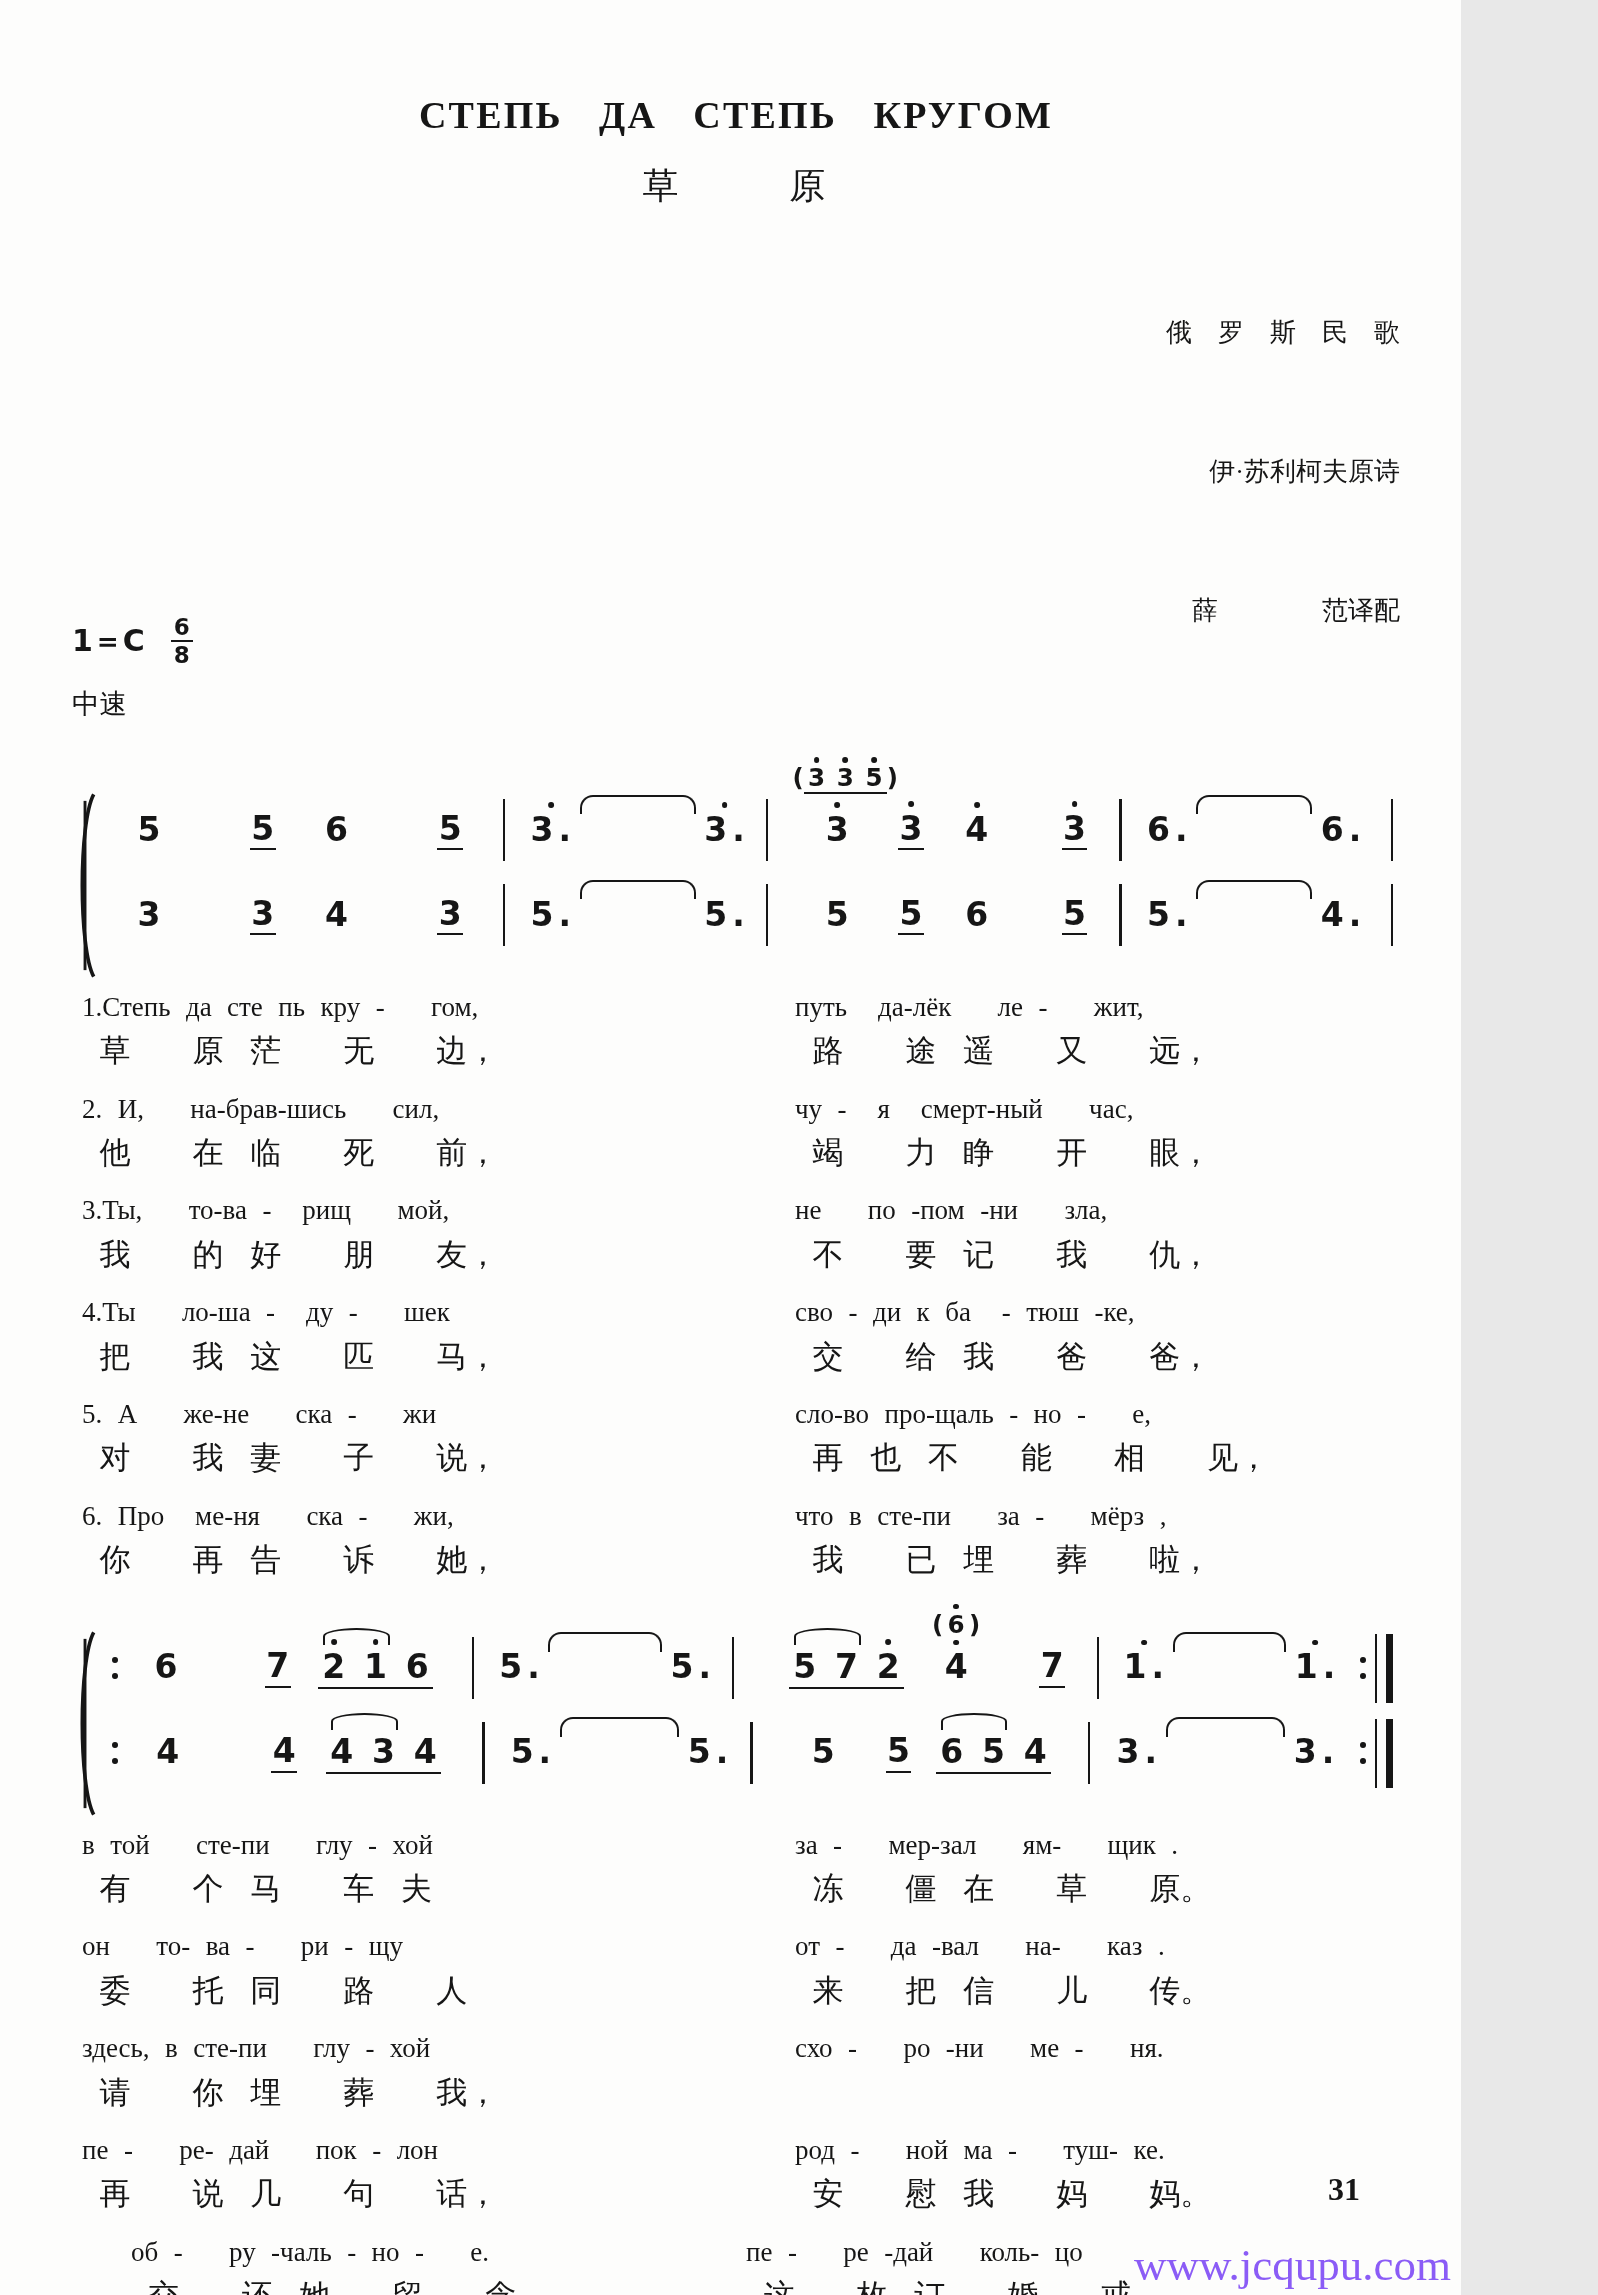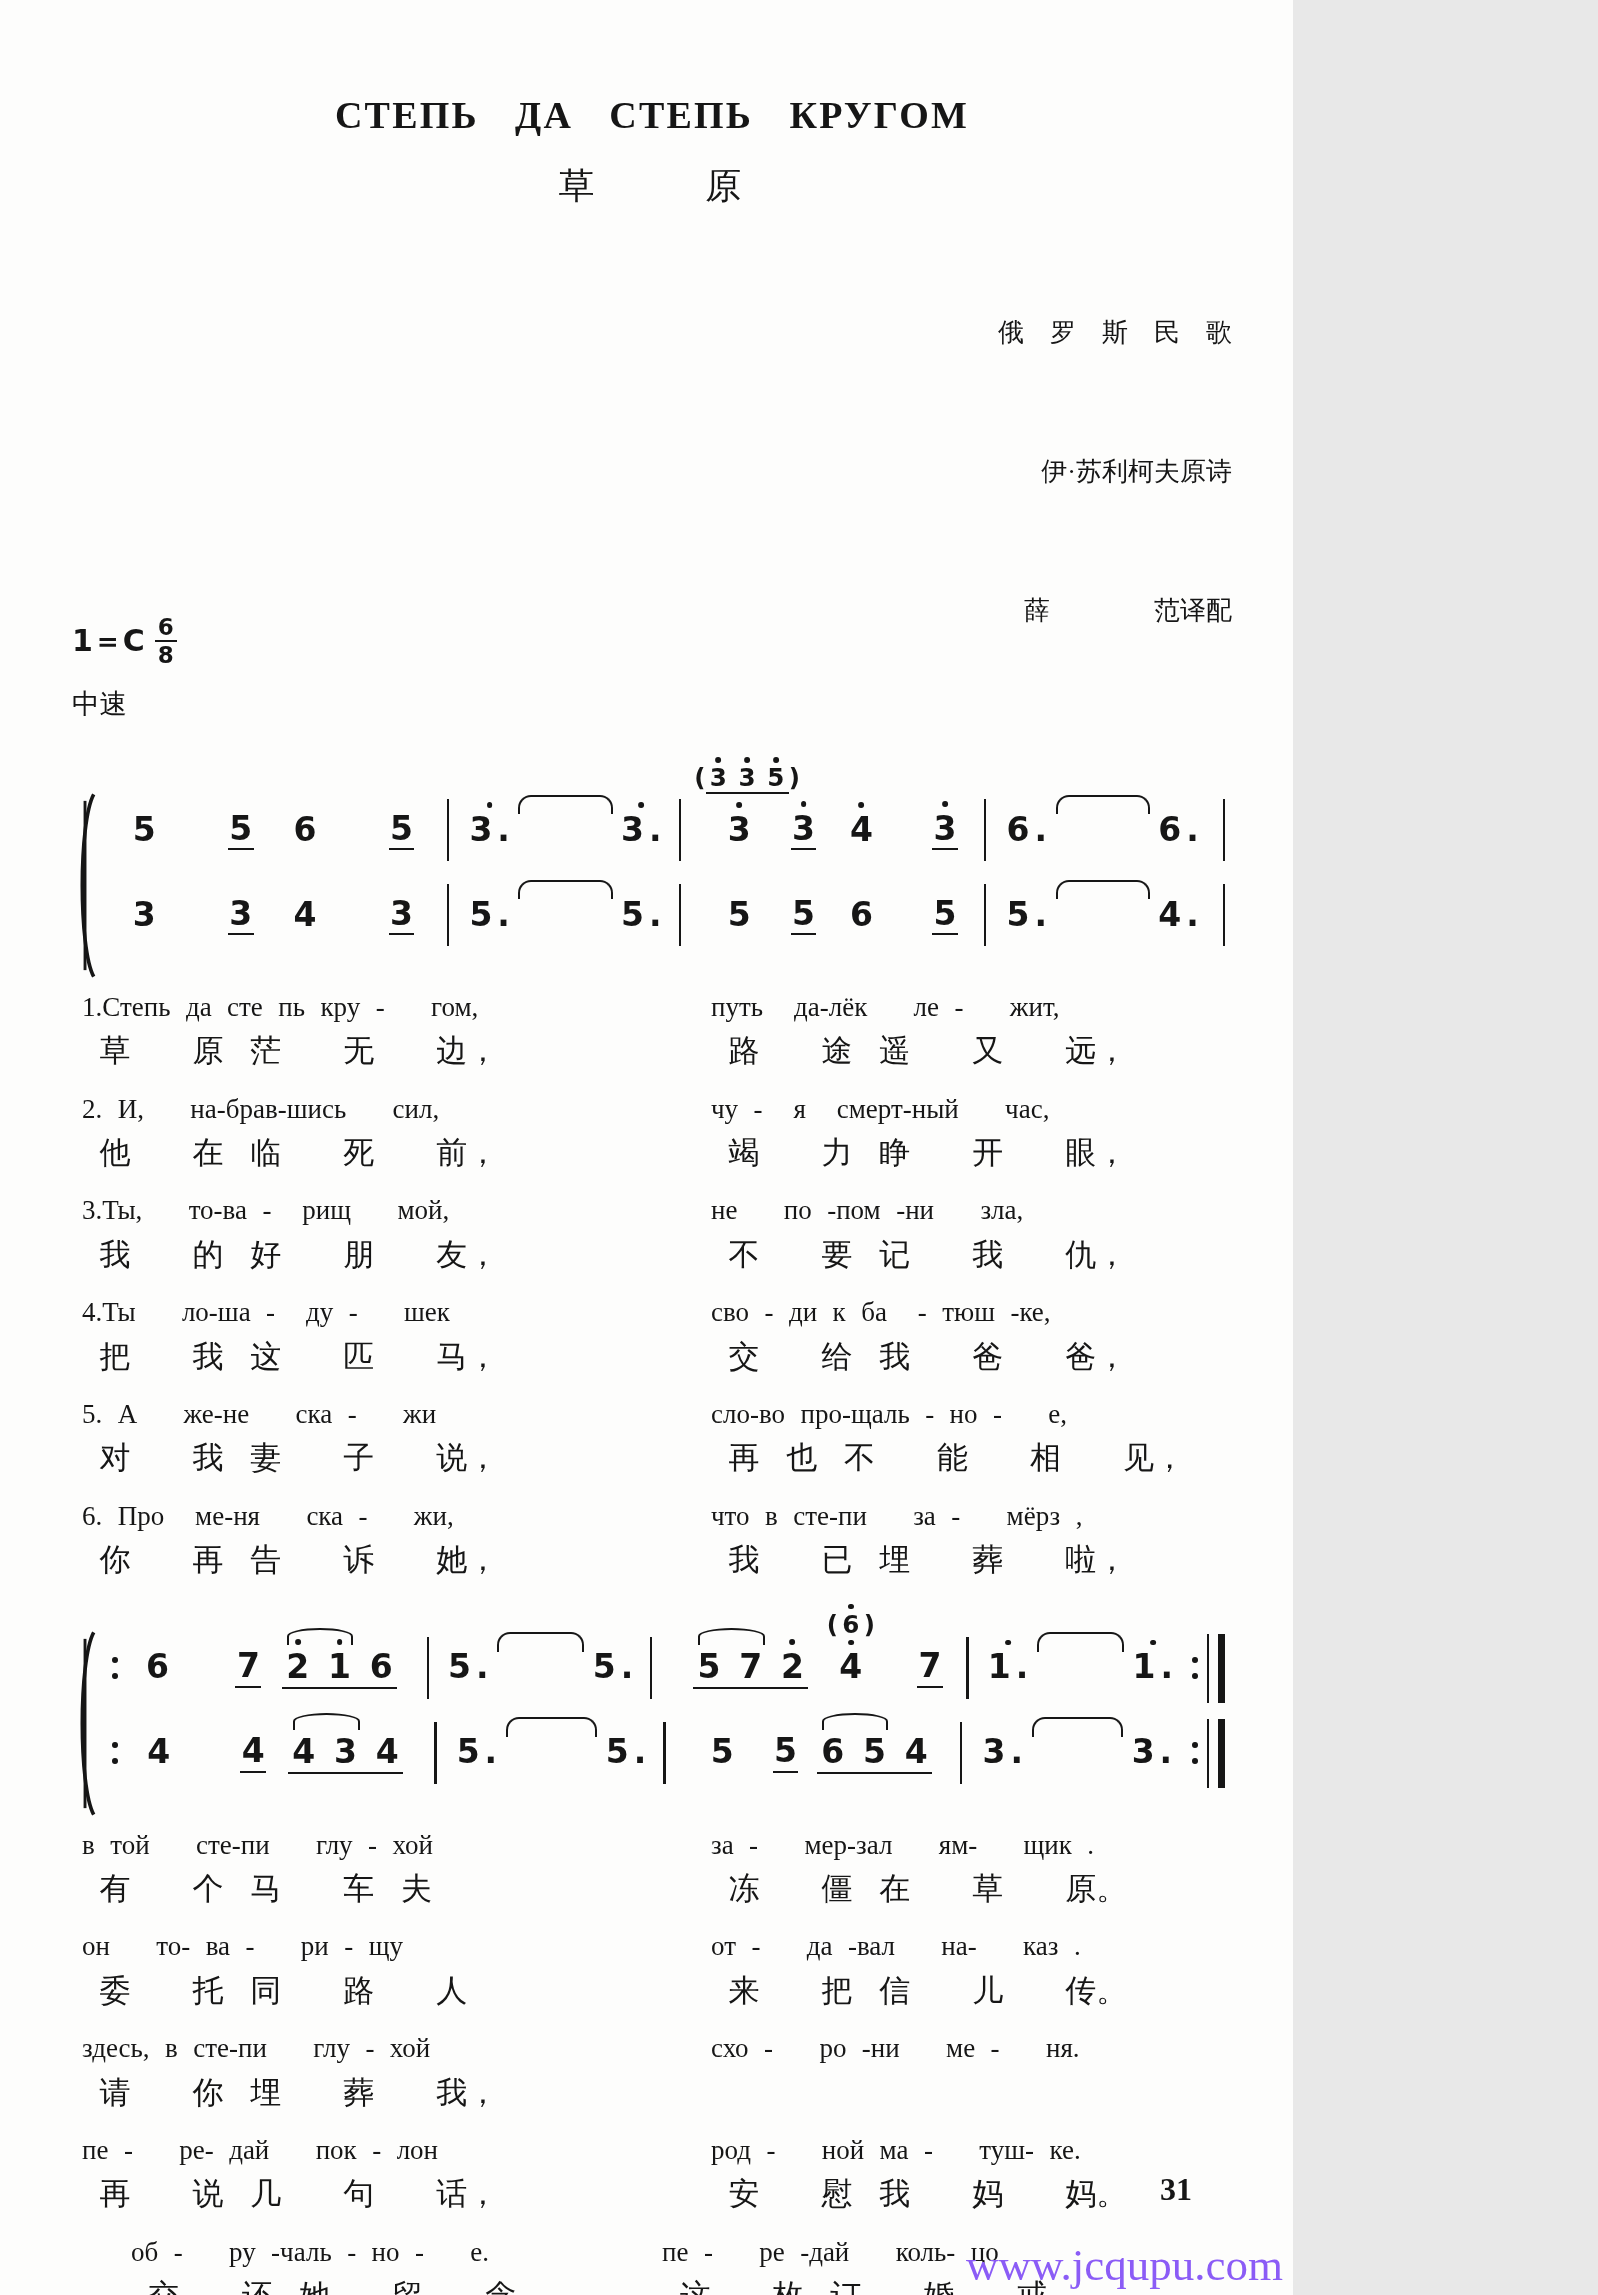--- a/index.html
+++ b/index.html
@@ -1,29 +1,29 @@
 <!DOCTYPE html>
 <html style="font-size:11.6px"><head>
 <meta charset="utf-8">
 <style>
   html,body{margin:0;padding:0;background:#e8e8e8;}
   .page{
-    width:1293px;height:2295px;position:relative;background:#fdfdfc;color:#161616;
+    width:1461px;height:2295px;position:relative;background:#fdfdfc;color:#161616;
     box-sizing:border-box;padding:93px 61px 0 72px;overflow:hidden;
     font-family:"Liberation Serif", serif;
   }
   
   .title{
     text-align:center;font-size:38px;font-weight:bold;letter-spacing:2.2px;word-spacing:24.6px;
     font-family:"Liberation Serif", serif;
   }
   .subtitle{text-align:center;font-size:36px;font-weight:400;margin-top:24.6px;letter-spacing:4.3px;white-space:pre;}
   .header-row{display:flex;justify-content:space-between;align-items:flex-end;margin-top:7.2px;}
   .keyblock{padding-bottom:4.3px;}
-  .keysig{font-size:30px;font-weight:bold;font-family:"DejaVu Sans",sans-serif;display:flex;align-items:center;gap:10px;}
+  .keysig{font-size:30px;font-weight:bold;font-family:"DejaVu Sans",sans-serif;display:flex;align-items:center;gap:26px;}
   .meter{display:inline-flex;flex-direction:column;align-items:center;line-height:1;font-size:23px;font-weight:bold;}
   .meter .num{border-bottom:2.2px solid #161616;padding:0 2.9px 1.4px;}
   .meter .den{padding-top:2.2px;}
   .tempo{font-size:27.5px;margin-top:19px;}
   .credits{text-align:right;font-size:26px;line-height:1.78;white-space:pre;}
   
   .system{position:relative;padding-left:40px;margin-right:7.2px;}
   .system svg.brace{position:absolute;left:0;top:4.3px;}
   .sys1{margin-top:61px;}
   .sys2{margin-top:40px;}

